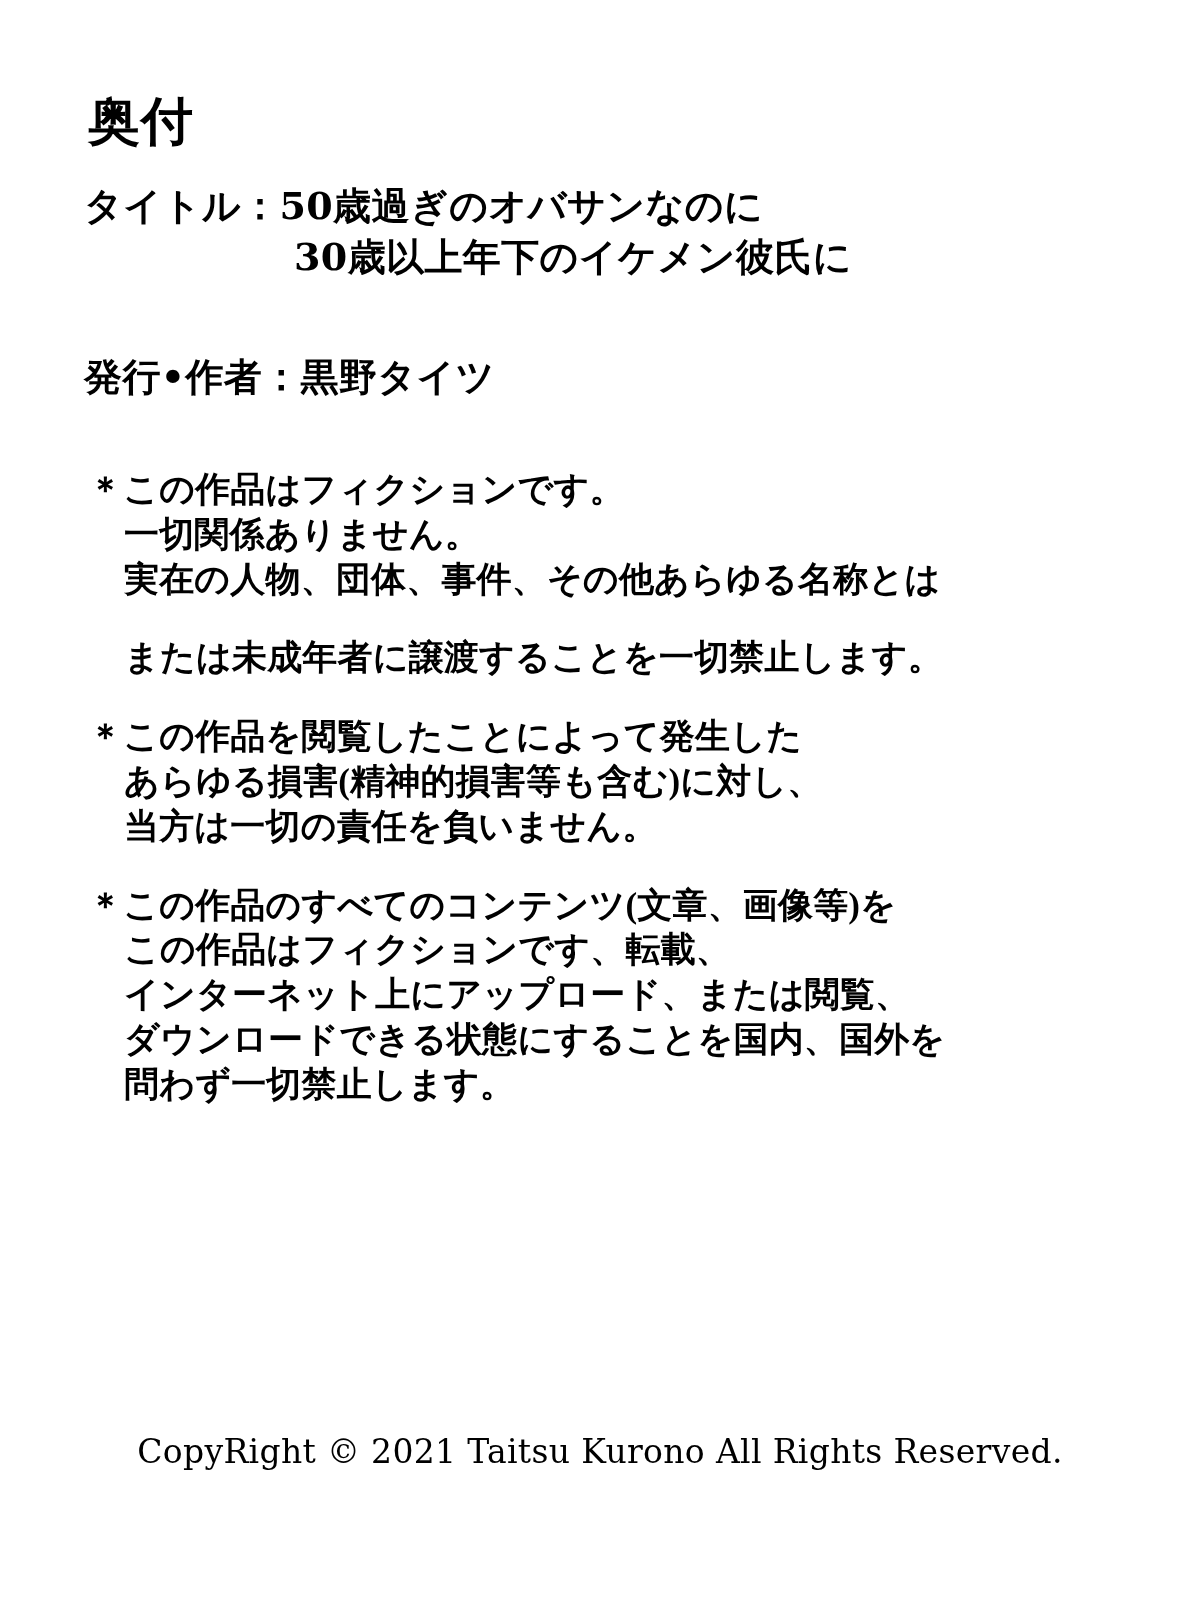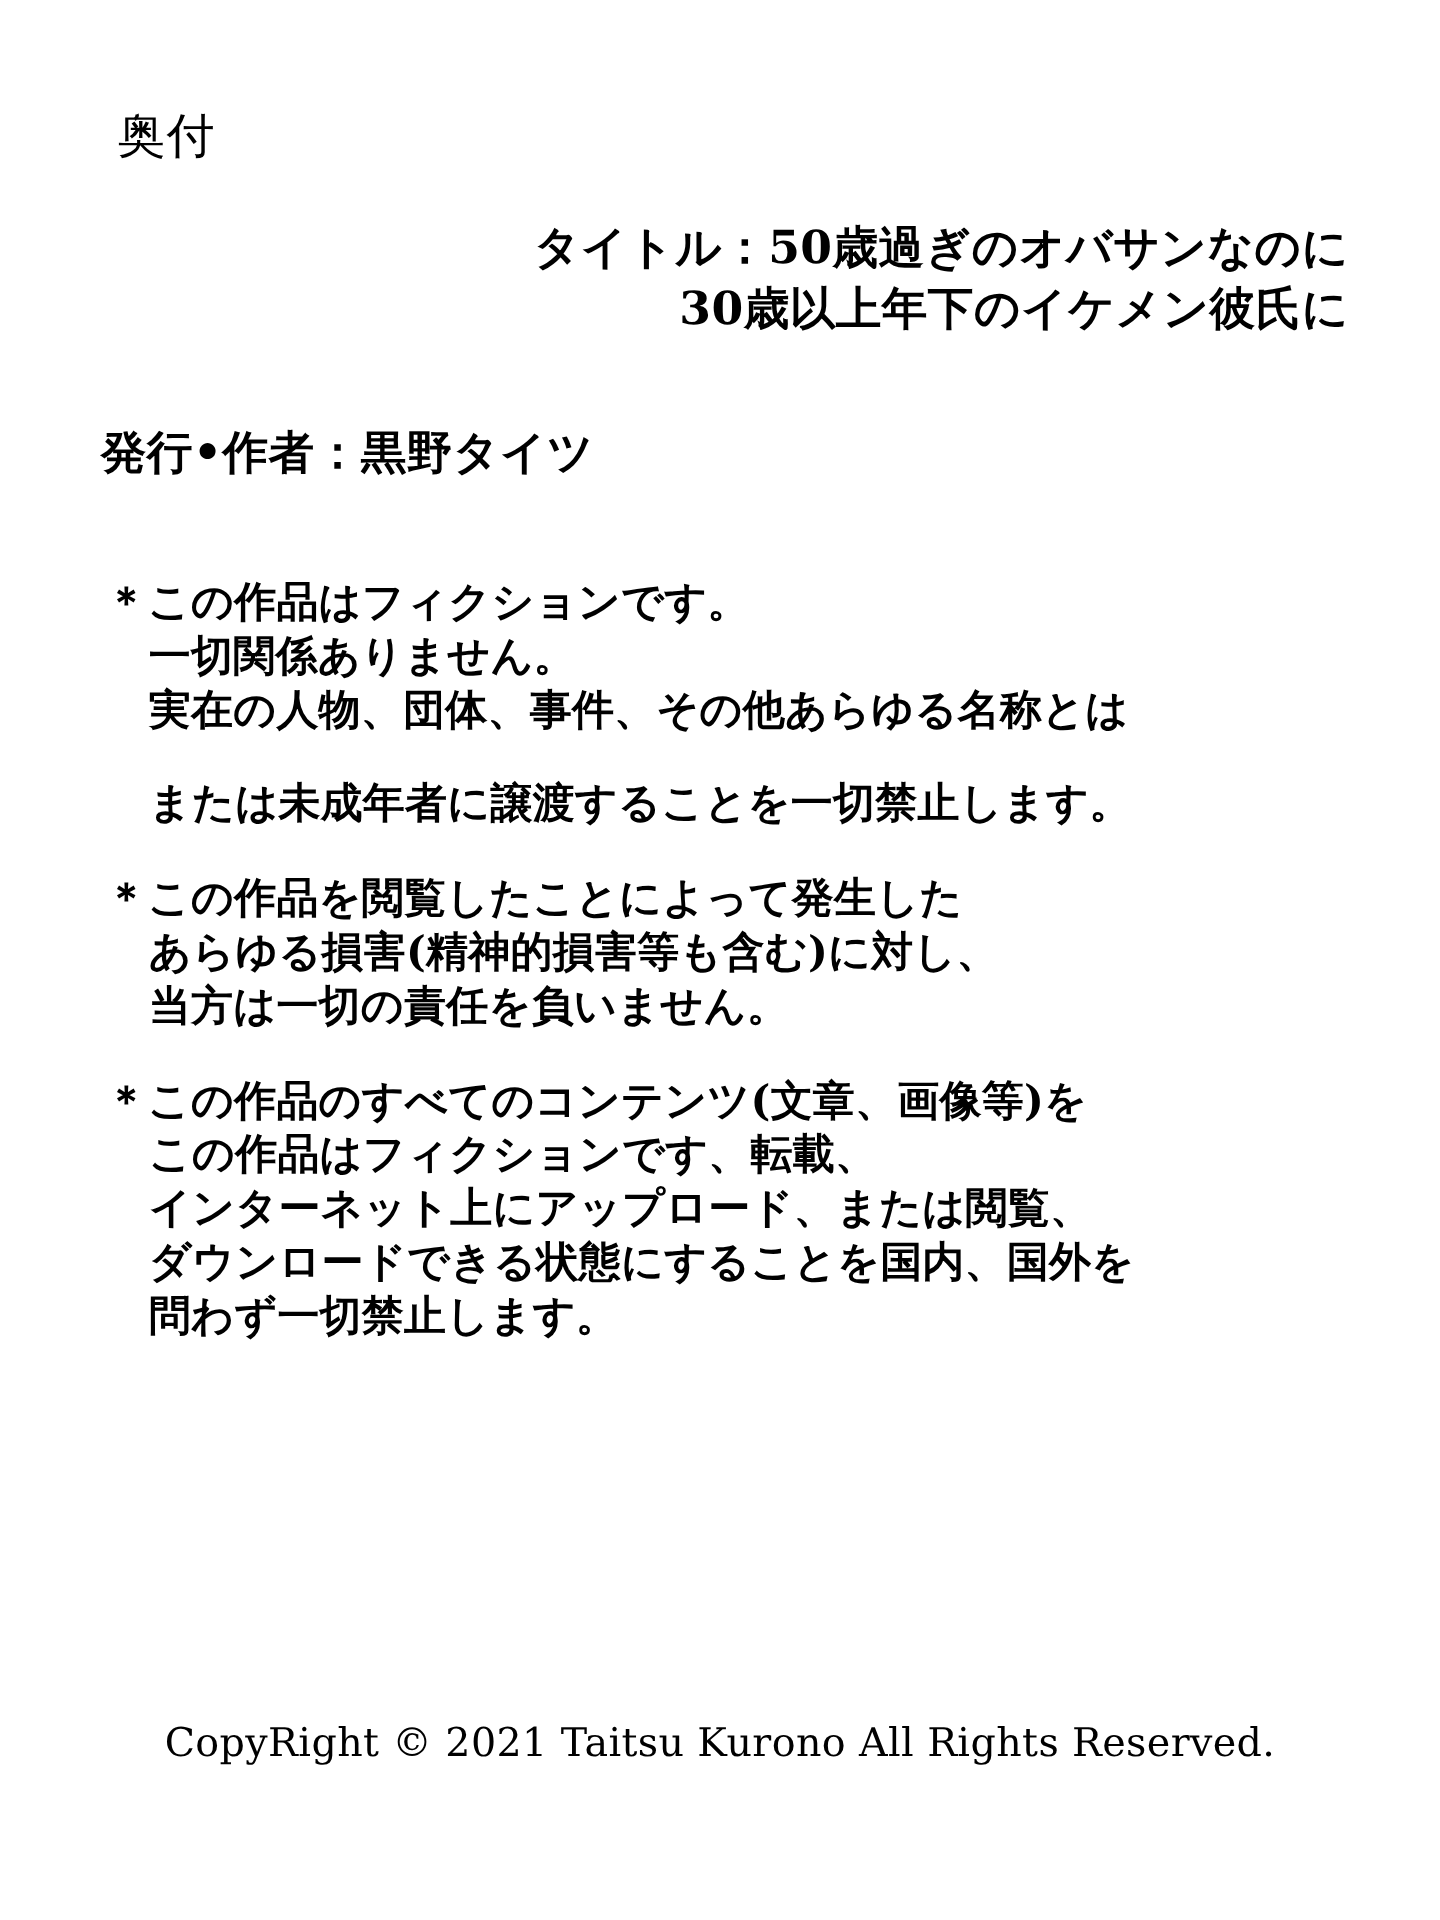--- a/index.html
+++ b/index.html
@@ -17,63 +17,63 @@
   }
 
   .page {
     position: absolute;
     inset: 0;
     padding: 0;
   }
 
   .colophon-heading {
     position: absolute;
-    left: 98px;
+    left: 88px;
     top: 92px;
-    font-size: 40px;
-    font-weight: 400;
+    font-size: 52px;
+    font-weight: 700;
     letter-spacing: 0.02em;
     line-height: 1.1;
   }
 
   .meta-block {
     position: absolute;
     left: 84px;
     top: 180px;
     width: 1040px;
   }
 
   .meta-line {
     font-size: 38px;
     font-weight: 700;
     line-height: 1.35;
     letter-spacing: 0.01em;
     white-space: pre;
-    text-align: right;
   }
 
   .meta-line.indented {
     padding-left: 210px;
   }
 
   .meta-author {
     position: absolute;
     left: 84px;
     top: 352px;
     font-size: 38px;
     font-weight: 700;
     letter-spacing: 0.01em;
     white-space: pre;
   }
 
   .notices {
     position: absolute;
     left: 88px;
-    top: 480px;
+    top: 468px;
     width: 1030px;
+    font-family: Liberation Serif, serif;
   }
 
   .notice {
     margin-bottom: 34px;
   }
 
   .notice-line {
     font-size: 35px;
     font-weight: 700;
     line-height: 1.28;

